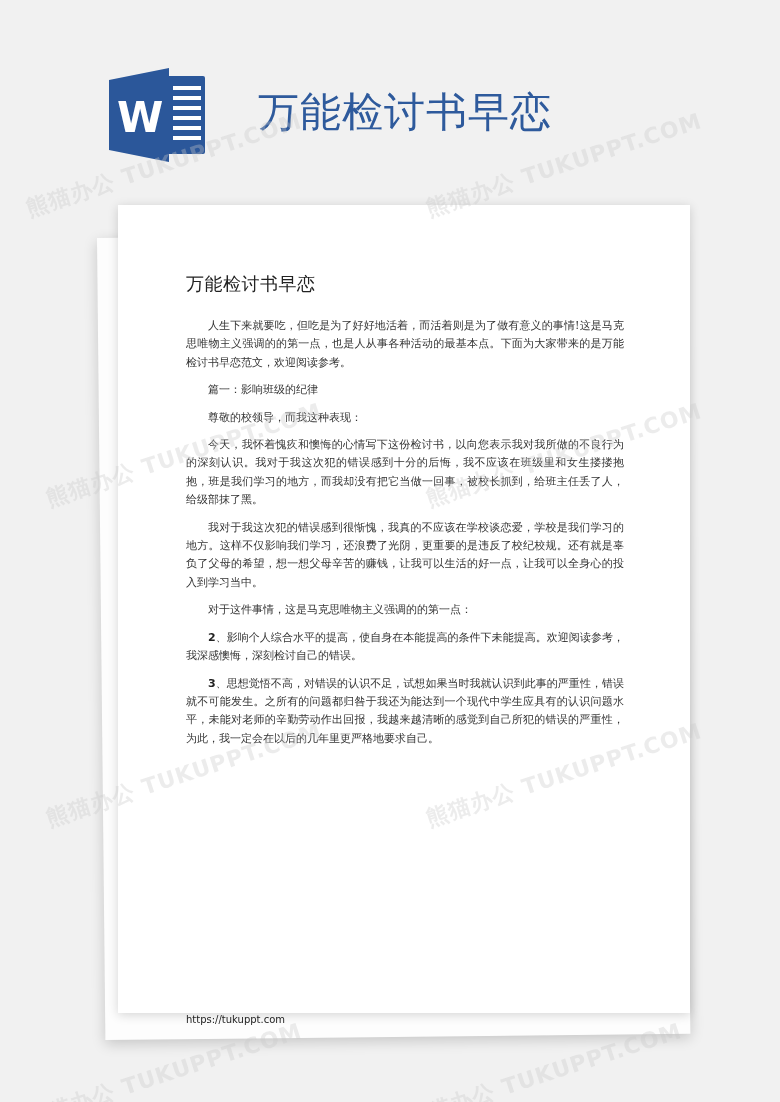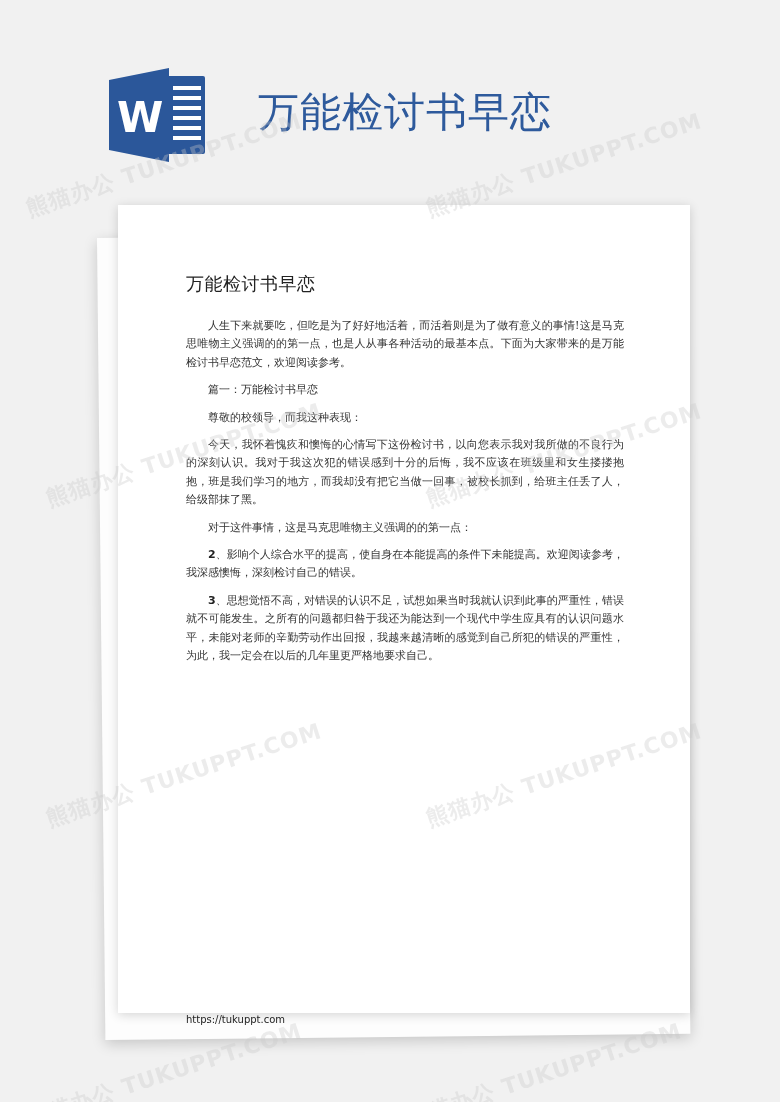--- a/index.html
+++ b/index.html
@@ -72,23 +72,24 @@
   </div>
   <div class="header-title">万能检讨书早恋</div>
 </div>
 
 <div class="sheet-back"></div>
 
 <div class="page">
   <div class="doc-title">万能检讨书早恋</div>
   <div class="doc-body">
     <p><span class="num"></span><span>人生下来就要吃，但吃是为了好好地活着，而活着则是为了做有意义的事情!这是马克思唯物主义强调的的第一点，也是人从事各种活动的最基本点。下面为大家带来的是万能检讨书早恋范文，欢迎阅读参考。</span></p>
-    <p><span class="num"></span><span>篇一：万能检讨书早恋</span></p>
+    <p><span class="num"></span><span>篇一：影响班级的纪律</span></p>
     <p><span class="num"></span><span>尊敬的校领导，而我这种表现：</span></p>
     <p><span class="num"></span><span>今天，我怀着愧疚和懊悔的心情写下这份检讨书，以向您表示我对我所做的不良行为的深刻认识。我对于我这次犯的错误感到十分的后悔，我不应该在班级里和女生搂搂抱抱，班是我们学习的地方，而我却没有把它当做一回事，被校长抓到，给班主任丢了人，给级部抹了黑。</span></p>
+    <p><span class="num"></span><span>我对于我这次犯的错误感到很惭愧，我真的不应该在学校谈恋爱，学校是我们学习的地方。这样不仅影响我们学习，还浪费了光阴，更重要的是违反了校纪校规。还有就是辜负了父母的希望，想一想父母辛苦的赚钱，让我可以生活的好一点，让我可以全身心的投入到学习当中。</span></p>
     <p><span class="num"></span><span>对于这件事情，这是马克思唯物主义强调的的第一点：</span></p>
     <p><span class="num">2</span><span>、影响个人综合水平的提高，使自身在本能提高的条件下未能提高。欢迎阅读参考，我深感懊悔，深刻检讨自己的错误。</span></p>
     <p><span class="num">3</span><span>、思想觉悟不高，对错误的认识不足，试想如果当时我就认识到此事的严重性，错误就不可能发生。之所有的问题都归咎于我还为能达到一个现代中学生应具有的认识问题水平，未能对老师的辛勤劳动作出回报，我越来越清晰的感觉到自己所犯的错误的严重性，为此，我一定会在以后的几年里更严格地要求自己。</span></p>
   </div>
   <div class="footer-url">https://tukuppt.com</div>
 </div>
 
 <div class="watermark" style="left:20px; top:150px;">熊猫办公 TUKUPPT.COM</div>
 <div class="watermark" style="left:420px; top:150px;">熊猫办公 TUKUPPT.COM</div>
 <div class="watermark" style="left:40px; top:440px;">熊猫办公 TUKUPPT.COM</div>

